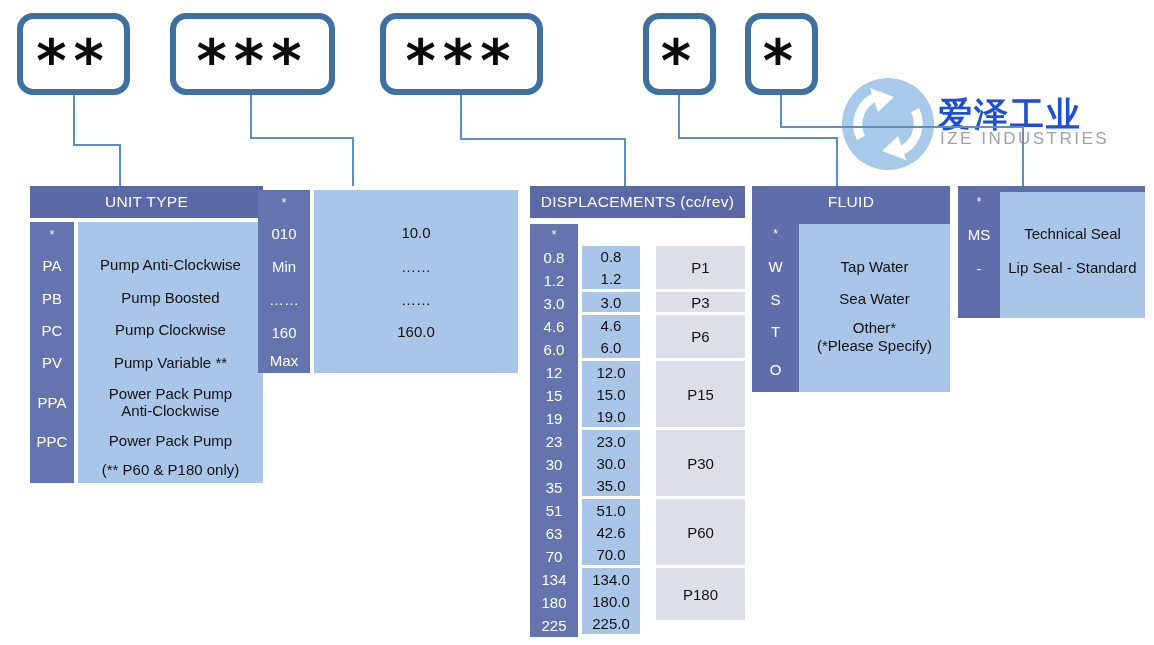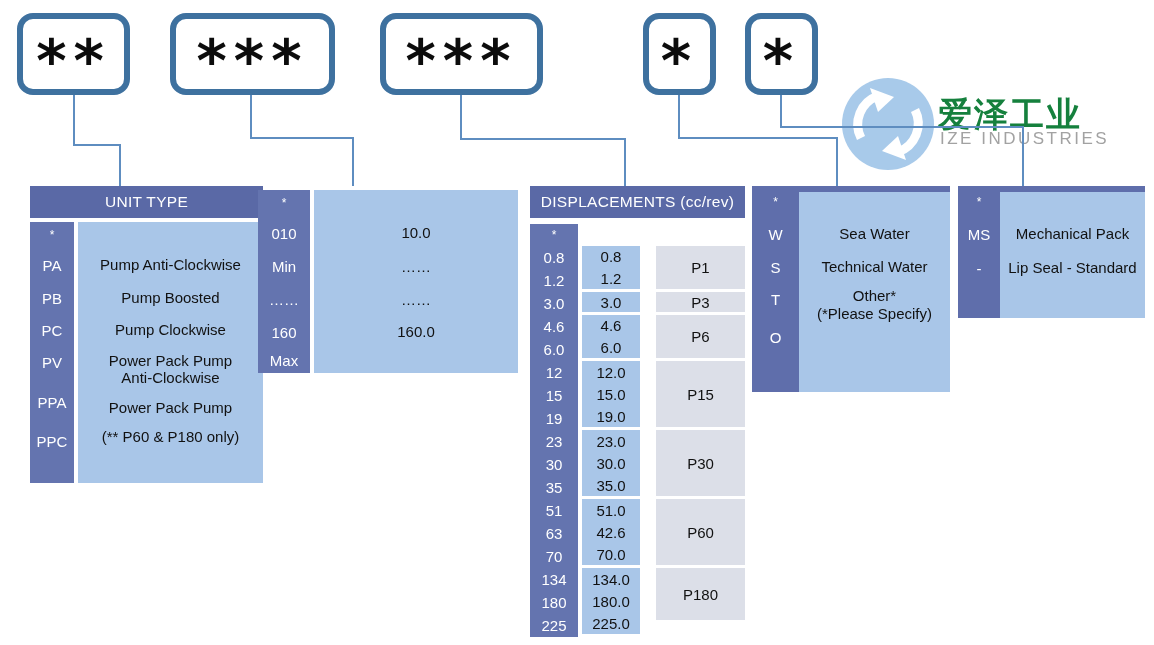--- a/index.html
+++ b/index.html
@@ -31,21 +31,21 @@
   .dblock.gray{background:#DCDFE8;}
   .dv{flex:1;display:flex;align-items:center;justify-content:center;color:#111;font-size:15px;}
   
   .blocktbl{position:absolute;background:#5F6EAB;display:flex;flex-direction:column;}
   .bhdr{height:32px;color:#fff;display:flex;align-items:center;justify-content:center;
         font-size:15.5px;letter-spacing:.3px;}
   .binner{flex:1;display:flex;}
   .bccol{display:flex;flex-direction:column;}
   .bpanel{flex:1;background:#A9C6E8;margin-top:6px;display:flex;flex-direction:column;}
   
-  .logo-cn{position:absolute;left:938px;top:92px;font-size:34px;font-weight:bold;color:#15803d;
+  .logo-cn{position:absolute;left:938px;top:92px;font-size:34px;font-weight:bold;color:#1d4ed8;
            letter-spacing:2px;}
   .logo-en{position:absolute;left:940px;top:129px;font-size:17px;color:#A2A2A2;letter-spacing:2.5px;}
 </style>
 </head>
 <body>
 
 <div class="canvas">
 
   <svg class="abs" style="left:840px;top:76px" width="96" height="96" viewBox="-48 -48 96 96">
     <circle r="46" fill="#A8CAEA"></circle>
@@ -98,20 +98,21 @@
         <div class="cc" style="height:33px">PV</div>
         <div class="cc" style="height:46px">PPA</div>
         <div class="cc" style="height:32px">PPC</div>
         <div class="cc" style="height:26px"></div>
       </div>
       <div class="dcol">
         <div class="dc" style="height:26px"></div>
         <div class="dc" style="height:34px">Pump Anti-Clockwise</div>
         <div class="dc" style="height:32px">Pump Boosted</div>
         <div class="dc" style="height:32px">Pump Clockwise</div>
+        <div class="dc" style="height:33px">Pump Variable **</div>
         <div class="dc" style="height:46px;padding:0 18px">Power Pack Pump Anti-Clockwise</div>
         <div class="dc" style="height:32px">Power Pack Pump</div>
         <div class="dc" style="height:26px">(** P60 &amp; P180 only)</div>
       </div>
     </div>
   </div>
 
   <div class="tbl" style="left:258px;top:186px;width:260px">
     <div class="tb">
       <div class="ccol" style="width:52px">
@@ -209,46 +210,47 @@
           <div class="dv">P60</div>
           </div>
         <div class="dblock gray" style="height:52px">
           <div class="dv">P180</div>
           </div>
       </div>
     </div>
   </div>
 
   <div class="blocktbl" style="left:752px;top:186px;width:198px;height:206px">
+    <div class="bhdr">FLUID</div>
     <div class="binner">
       <div class="bccol" style="width:47px">
         <div class="cc star" style="height:32px">*</div>
         <div class="cc" style="height:33px">W</div>
         <div class="cc" style="height:32px">S</div>
         <div class="cc" style="height:33px">T</div>
         <div class="cc" style="height:43px">O</div>
       </div>
       <div class="bpanel">
         <div class="dc" style="height:26px"></div>
+        <div class="dc" style="height:33px">Tap Water</div>
         <div class="dc" style="height:32px">Sea Water</div>
-        <div class="dc" style="height:33px">Technical Water</div>
         <div class="dc pre" style="height:43px">Other*
 (*Please Specify)</div>
       </div>
     </div>
   </div>
 
   <div class="blocktbl" style="left:958px;top:186px;width:187px;height:132px">
     <div class="binner">
       <div class="bccol" style="width:42px">
         <div class="cc star" style="height:32px">*</div>
         <div class="cc" style="height:32px">MS</div>
         <div class="cc" style="height:36px">-</div>
       </div>
       <div class="bpanel">
         <div class="dc" style="height:26px"></div>
-        <div class="dc" style="height:32px">Mechanical Pack</div>
+        <div class="dc" style="height:32px">Technical Seal</div>
         <div class="dc" style="height:36px">Lip Seal - Standard</div>
       </div>
     </div>
   </div>
 
 </div>
 
 </body></html>

